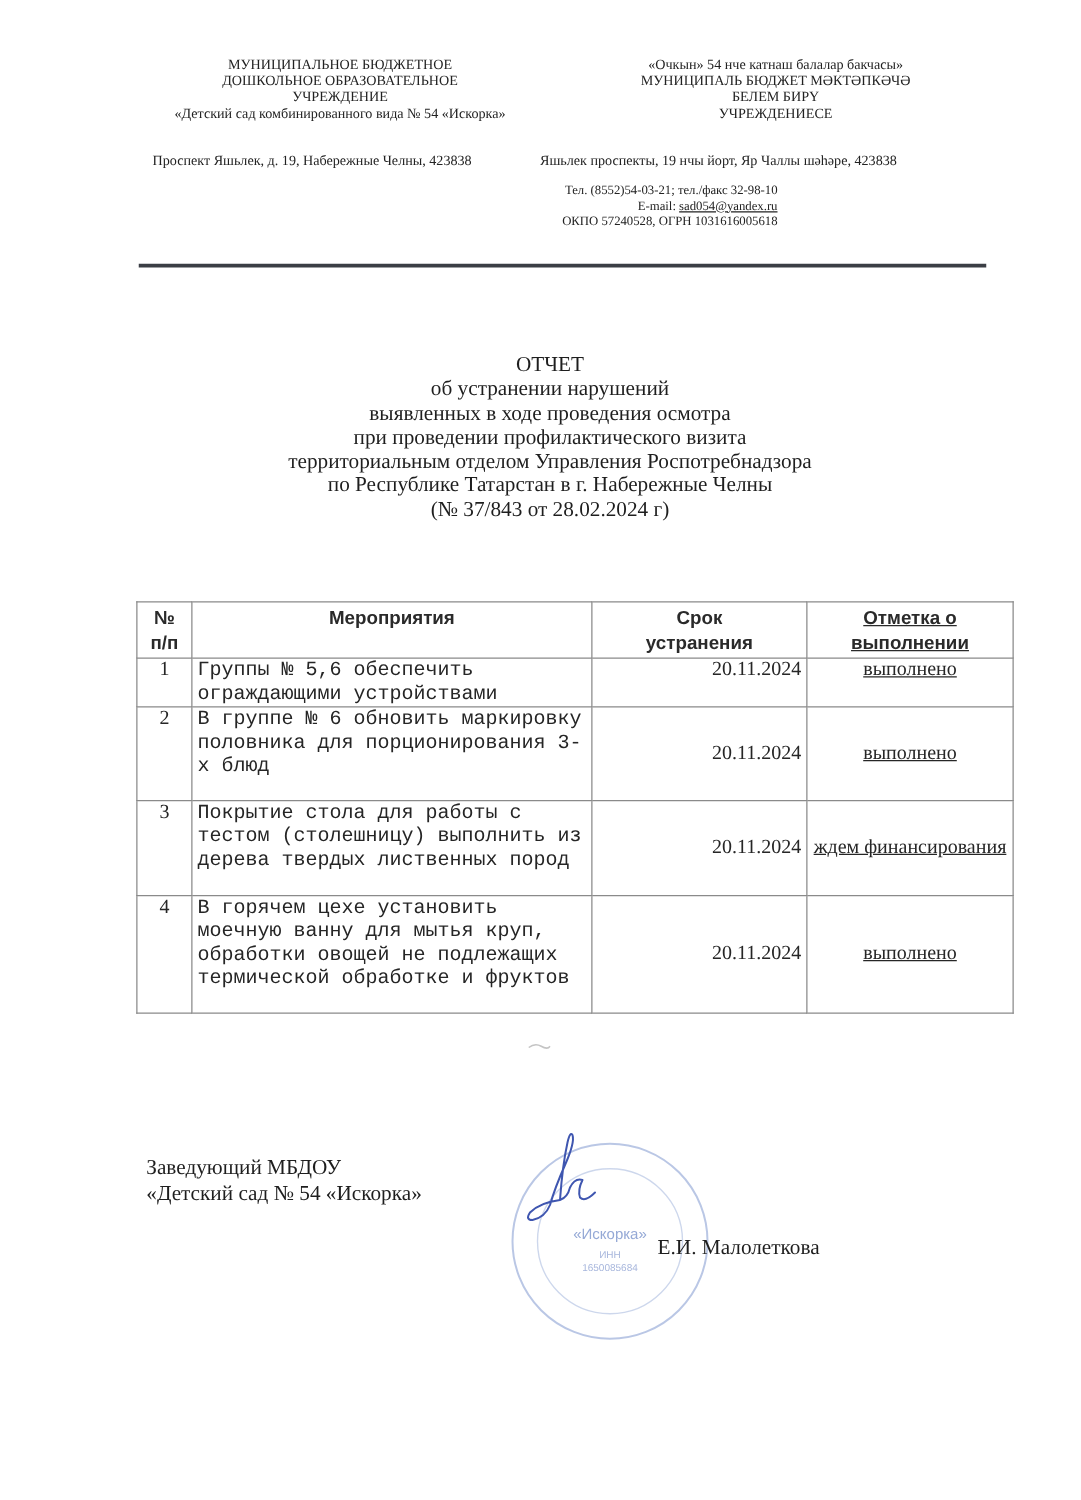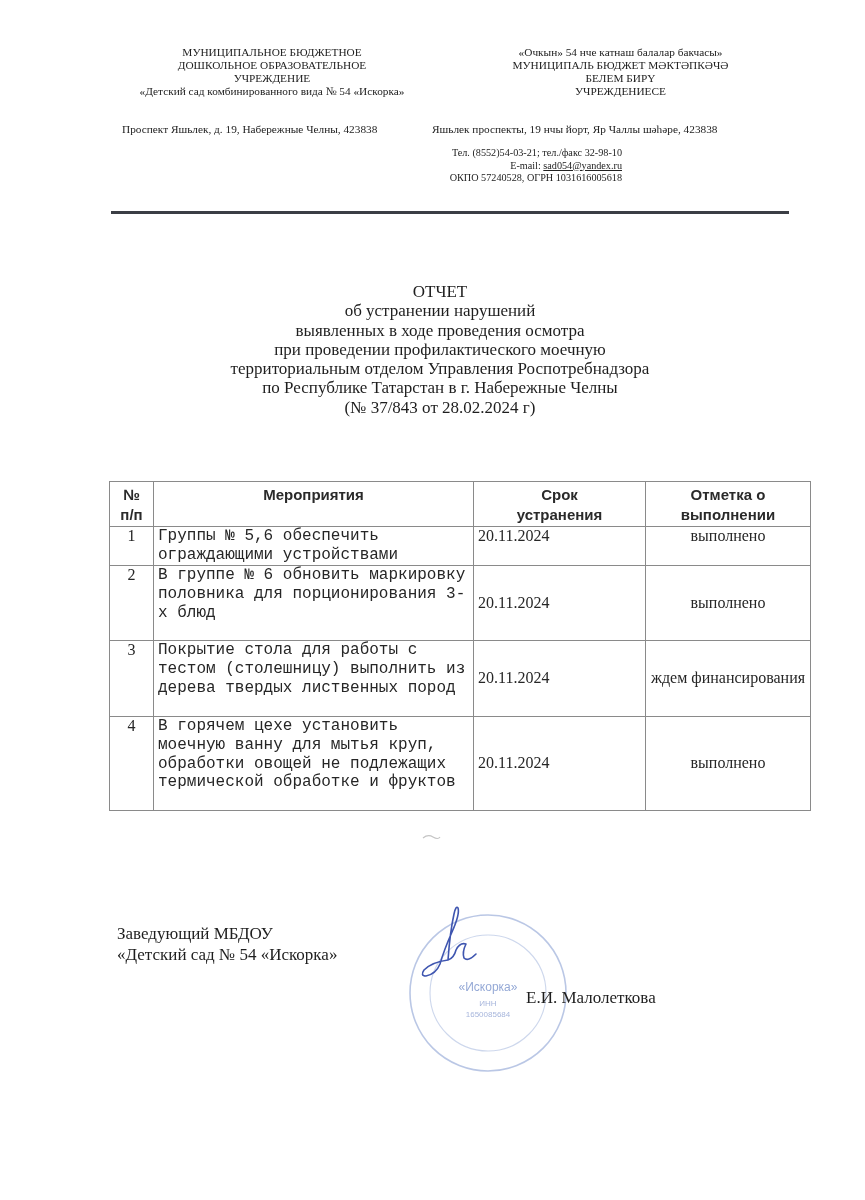--- a/index.html
+++ b/index.html
@@ -19,22 +19,22 @@
   .rule { left: 111px; top: 211px; width: 678px; height: 3px; background: #3b3e45; }
   .title-block { left: 180px; top: 282px; width: 520px; text-align: center; font-size: 17px; line-height: 19.3px; color: #1e1e1e; }
   table.report {
     position: absolute; left: 109px; top: 481px; width: 702px;
     border-collapse: collapse; font-size: 16px; line-height: 18.8px; color: #262626;
   }
   table.report th, table.report td { border: 1.3px solid #8a8a8a; padding: 0 4px; vertical-align: top; }
   table.report th { font-family: "Liberation Sans", "DejaVu Sans", sans-serif; font-weight: bold; font-size: 15px; line-height: 19.5px; text-align: center; padding-top: 3px; padding-bottom: 2px; color: #2a2a2a; }
   .c-num { width: 35px; text-align: center; }
   .c-task { width: 311px; text-align: left; font-family: Liberation Mono, monospace; }
-  .c-date { width: 163px; text-align: left; }
-  .c-status { width: 156px; text-align: center; }
+  .c-date { width: 163px; text-align: right; }
+  .c-status { width: 156px; text-align: center; text-decoration: underline; }
   table.report td.mid { vertical-align: middle; }
   .sig-pos { left: 117px; top: 923px; font-size: 17px; line-height: 21px; color: #1e1e1e; }
   .sig-name { left: 526px; top: 944px; font-size: 17px; color: #1e1e1e; margin-top: 44px; }
   .stamp { left: 396px; top: 905px; width: 180px; height: 170px; }
   .signature { left: 410px; top: 902px; width: 90px; height: 80px; }
   .smudge { left: 420px; top: 833px; width: 22px; height: 10px; }
 </style>
 </head>
 <body>
 
@@ -62,21 +62,21 @@
   </div>
   <div>ОКПО 57240528, ОГРН 1031616005618</div>
 </div>
 
 <div class="abs rule"></div>
 
 <div class="abs title-block">
   <div>ОТЧЕТ</div>
   <div>об устранении нарушений</div>
   <div>выявленных в ходе проведения осмотра</div>
-  <div>при проведении профилактического моечную</div>
+  <div>при проведении профилактического визита</div>
   <div>территориальным отделом Управления Роспотребнадзора</div>
   <div>по Республике Татарстан в г. Набережные Челны</div>
   <div>(№ 37/843 от 28.02.2024 г)</div>
 </div>
 
 <table class="report">
   <thead>
     <tr>
       <th class="c-num">
         <div>№</div>

